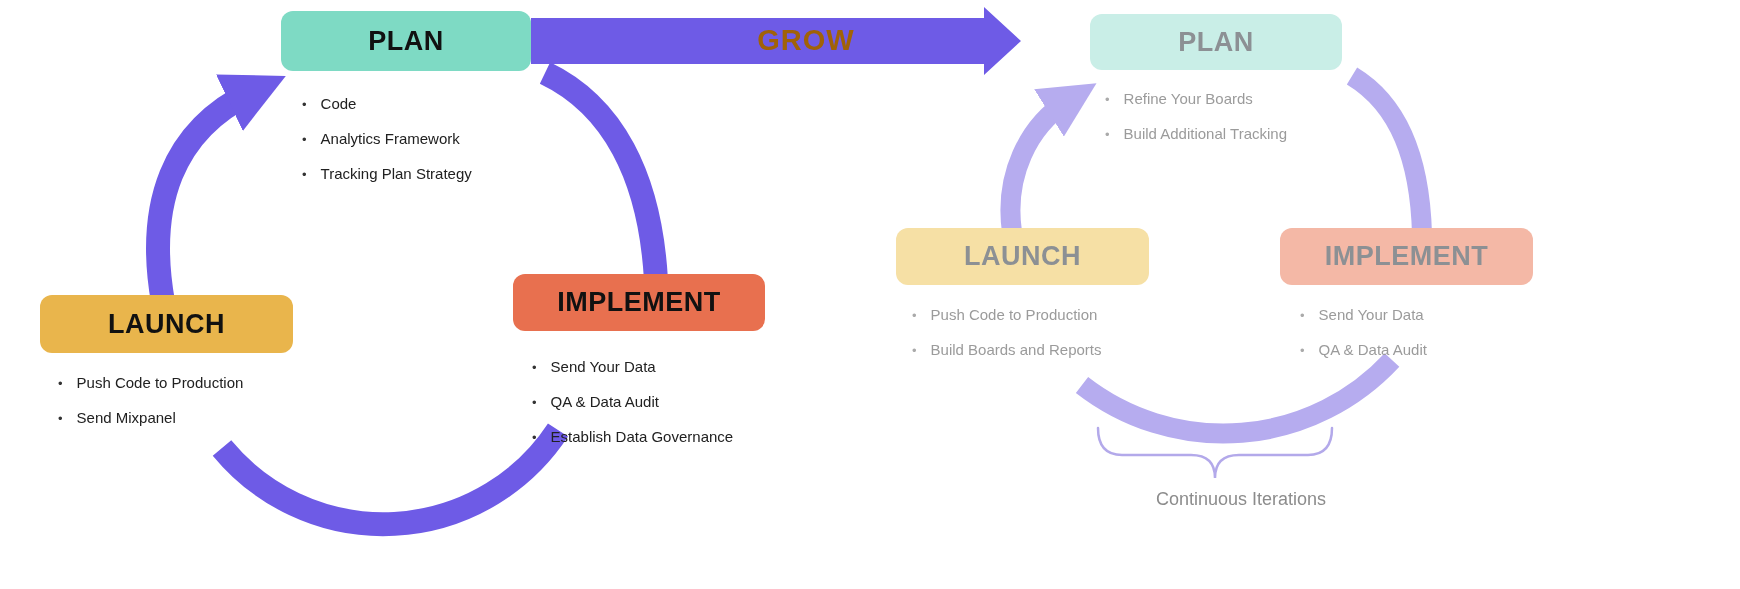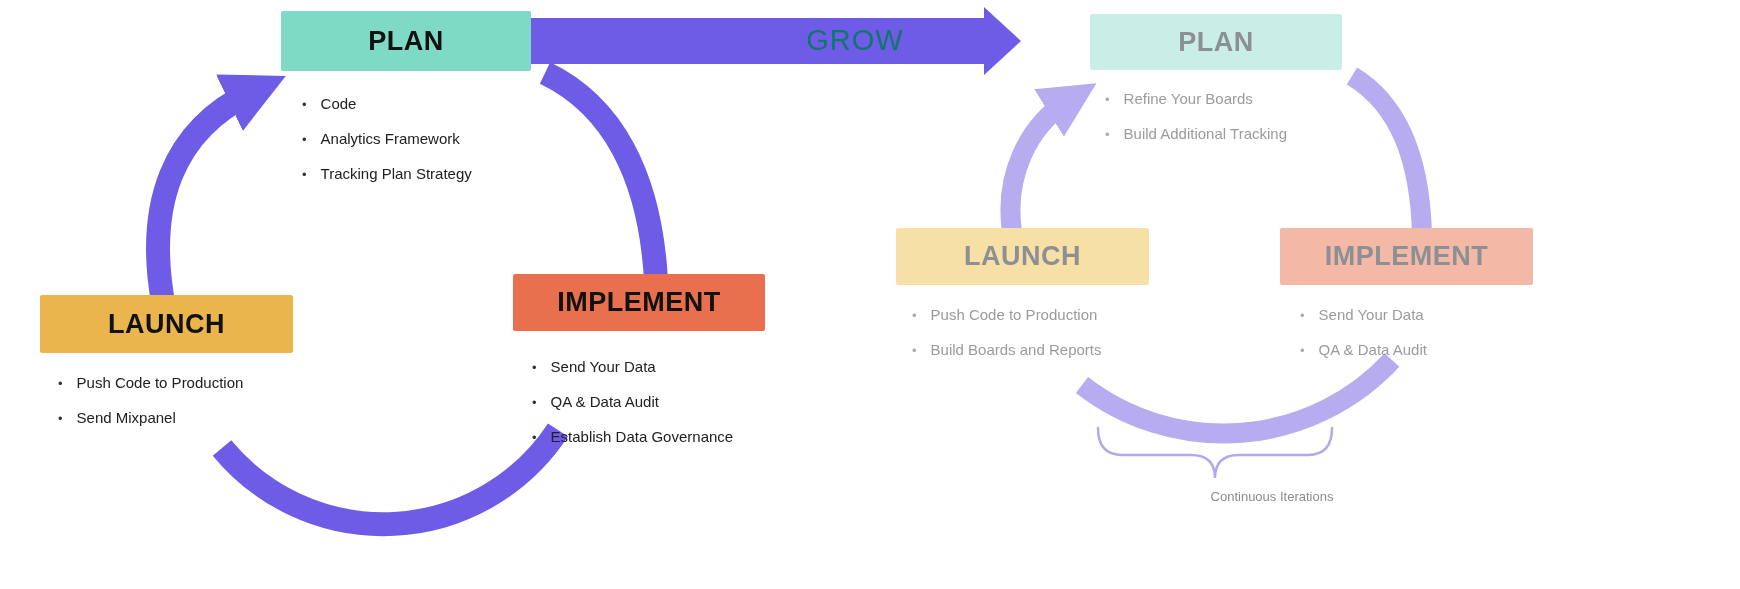--- a/index.html
+++ b/index.html
@@ -5,43 +5,43 @@
   html,body{margin:0;padding:0;background:#ffffff;}
   body{font-family:"Liberation Sans", sans-serif;}
   #stage{position:relative;width:1740px;height:589px;background:#ffffff;overflow:hidden;}
 
   svg.layer{position:absolute;left:0;top:0;z-index:1;}
 
   .box{
     position:absolute;z-index:3;
     display:flex;align-items:center;justify-content:center;
     font-weight:700;font-size:27px;letter-spacing:.5px;
-    border-radius:2px;color:#111111;
+    border-radius:12px;color:#111111;
   }
   .box.teal{background:#7edac4;}
   .box.coral{background:#e8704f;}
   .box.gold{background:#e9b54c;}
   .box.teal-light{background:#c9eee7;color:#8c9094;}
   .box.coral-light{background:#f4b8a6;color:#8c9094;}
   .box.gold-light{background:#f6e0a5;color:#8c9094;}
 
   .bullets{position:absolute;z-index:3;}
   .row{display:flex;align-items:baseline;margin-bottom:14px;font-size:15px;line-height:20px;color:#212121;white-space:nowrap;}
   .row .dot{font-size:13px;margin-right:14px;color:#333333;}
   .bullets.muted .row{color:#9b9b9b;}
   .bullets.muted .row .dot{color:#aaaaaa;}
 
   .grow-label{
-    position:absolute;z-index:3;left:680px;top:24px;width:350px;
-    text-align:center;font-size:29px;color:#0f766e;letter-spacing:1px;font-weight:400;
+    position:absolute;z-index:3;left:631px;top:24px;width:350px;
+    text-align:center;font-size:29px;color:#a16207;letter-spacing:1px;font-weight:700;
   }
 
   .caption{
-    position:absolute;z-index:3;left:1122px;top:489px;width:300px;
-    text-align:center;font-size:13px;color:#8c8c8c;
+    position:absolute;z-index:3;left:1091px;top:489px;width:300px;
+    text-align:center;font-size:18px;color:#8c8c8c;
   }
 </style>
 </head>
 <body>
 
 <div id="stage">
 
   <svg class="layer" width="1740" height="589" viewBox="0 0 1740 589">
     <defs>
       <marker id="ah-purple" viewBox="0 0 10 10" refX="4" refY="5" markerWidth="2.6" markerHeight="2.6" orient="auto">

